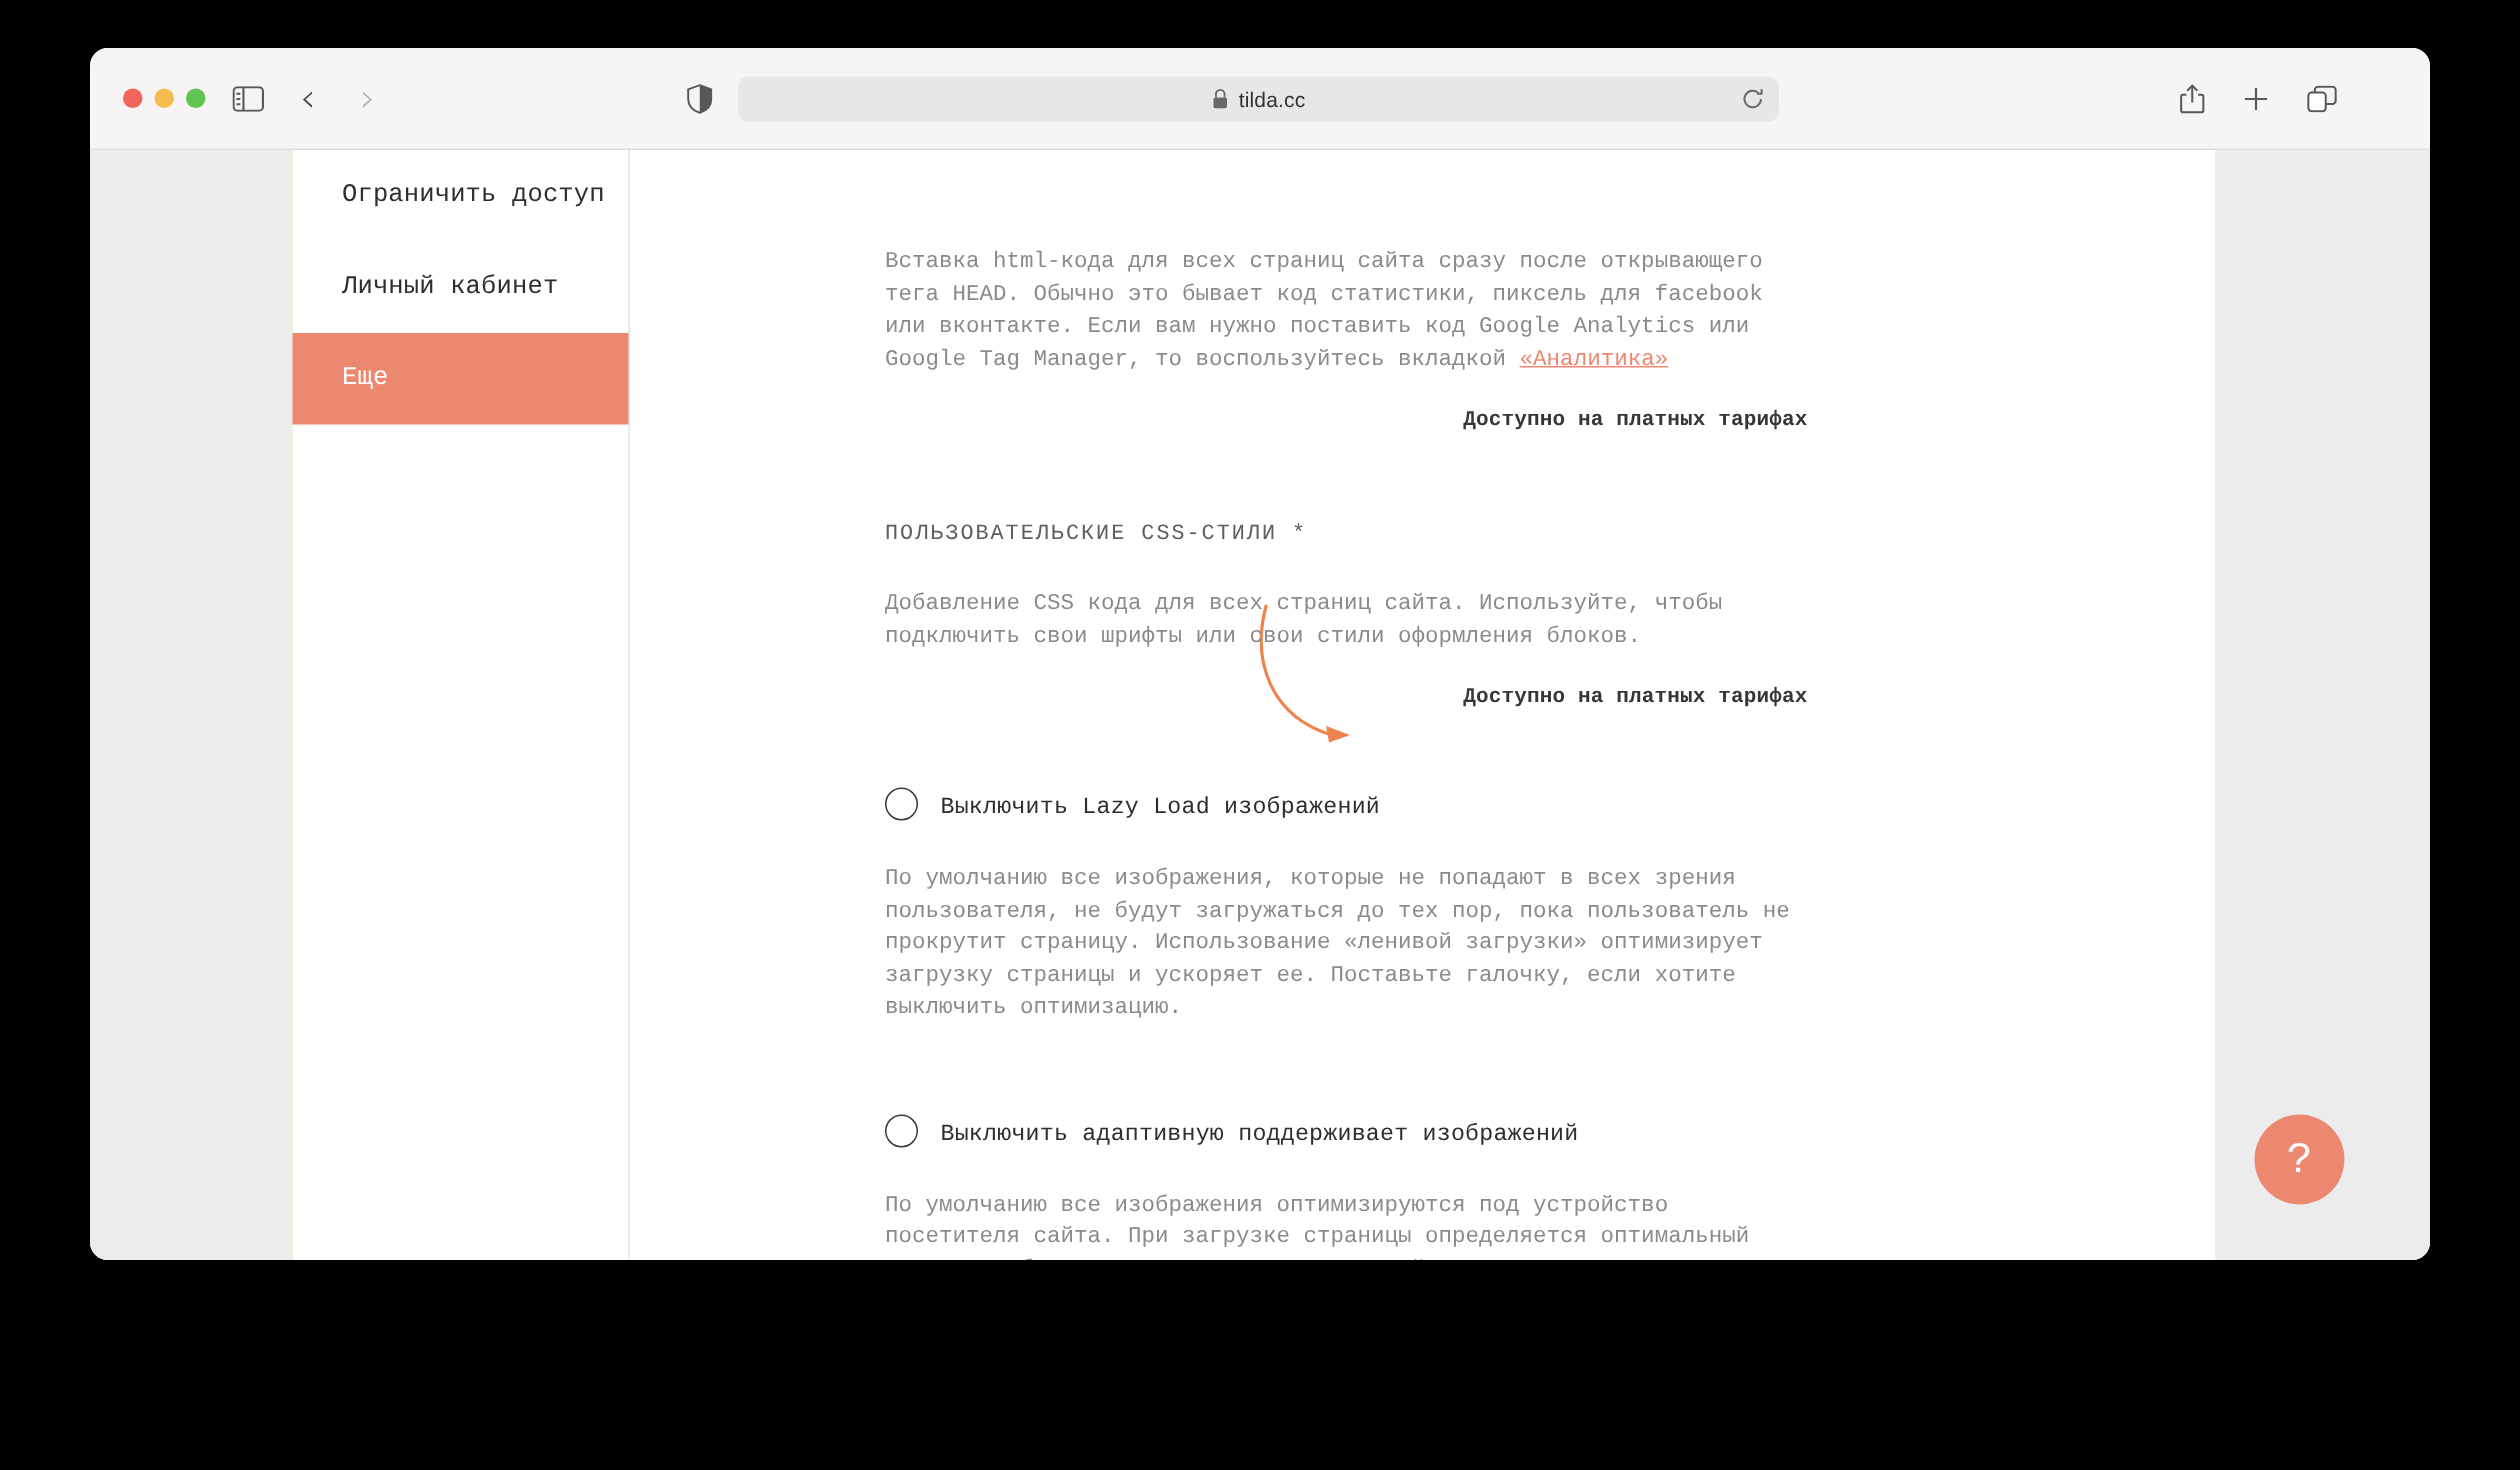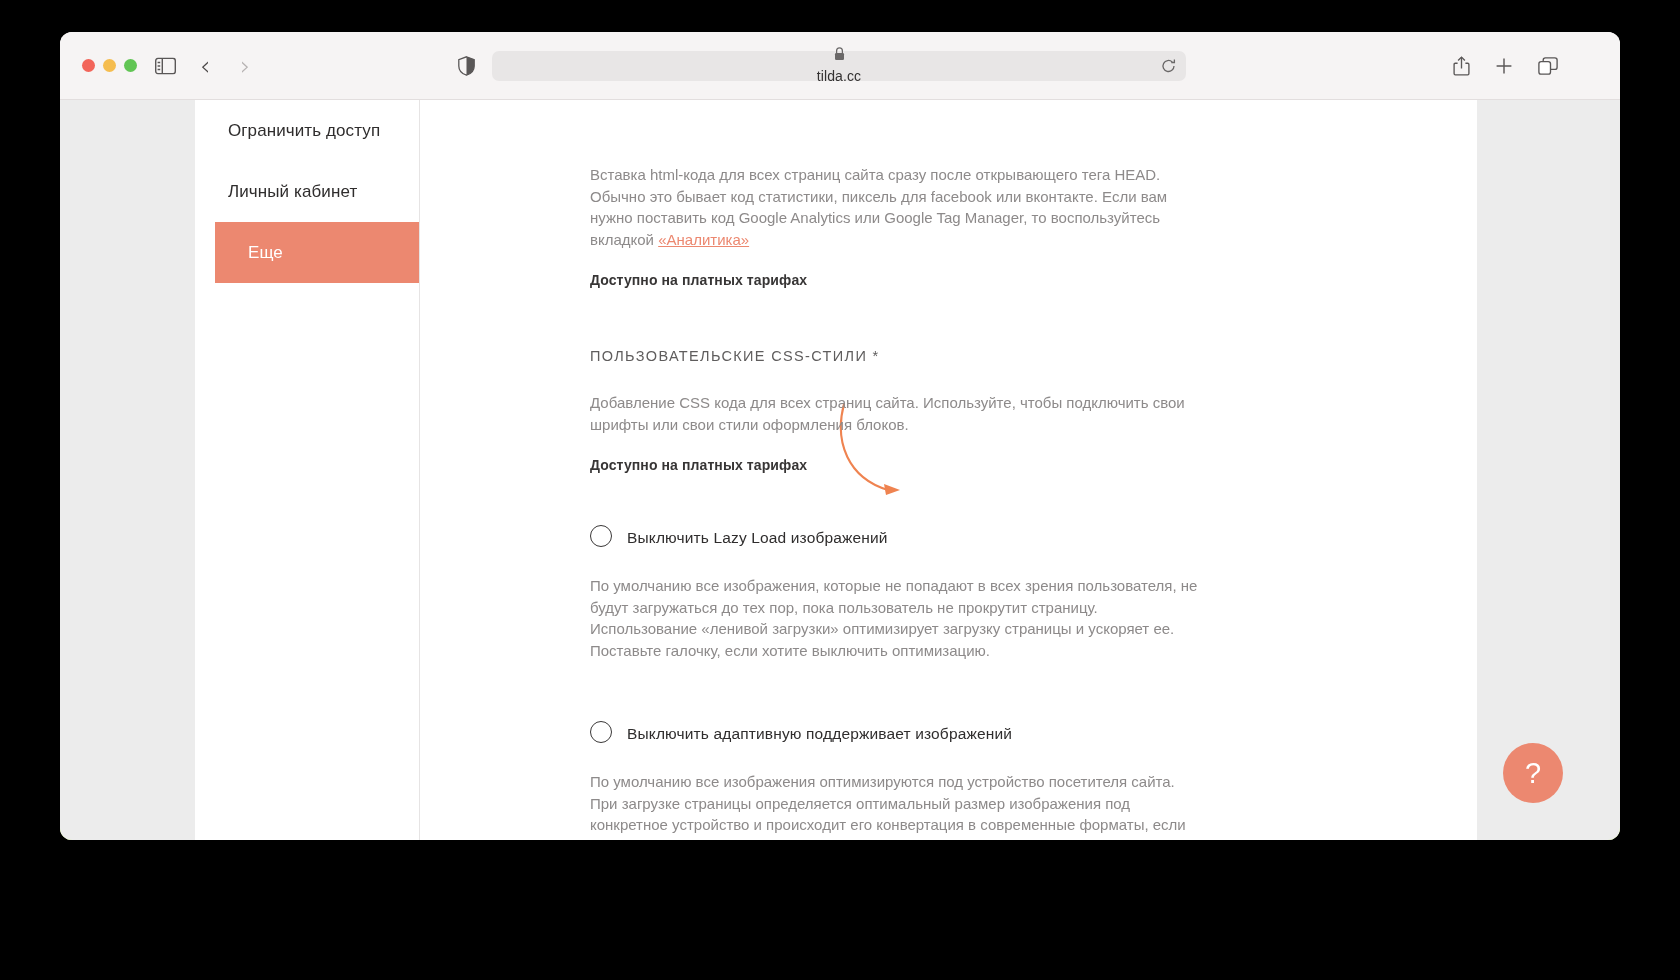--- a/index.html
+++ b/index.html
@@ -77,21 +77,20 @@
     right: 434px;
     top: 50%;
     transform: translateY(-50%);
     height: 30px;
     background: #e8e6e6;
     border-radius: 7px;
     display: flex;
     align-items: center;
     justify-content: center;
     gap: 7px;
-    flex-direction: column;
   }
   .url-text {
     font-size: 14px;
     color: #333131;
     letter-spacing: 0.1px;
   }
   .lock-icon { display: flex; align-items: center; color: #6a6868; }
   .reload-btn {
     position: absolute;
     right: 10px;
@@ -101,20 +100,21 @@
     align-items: center;
     color: #6a6868;
   }
 
   
   .page {
     position: relative;
     height: 740px;
     background: #bef264;
     display: flex;
+    font-family: Liberation Mono, monospace;
   }
 
   .gutter-left { width: 135px; background: #ececec; flex: none; }
 
   .sidebar {
     width: 225px;
     flex: none;
     background: #ffffff;
     border-right: 1px solid #e6e4e4;
     padding-top: 0;
@@ -124,21 +124,20 @@
     display: flex;
     align-items: center;
     padding-left: 33px;
     font-size: 17px;
     color: #2f2d2d;
     letter-spacing: 0.1px;
   }
   .side-item.active {
     background: #ec8870;
     color: #ffffff;
-    margin-left: 20px;
   }
 
   .content {
     flex: 1;
     background: #ffffff;
     position: relative;
     padding: 0;
   }
 
   .gutter-right { width: 143px; background: #ececec; flex: none; }
@@ -165,20 +164,21 @@
     font-weight: 400;
   }
 
   .link-accent { color: #ec8870; }
 
   .note-strong {
     font-size: 14px;
     color: #373535;
     font-weight: 600;
     letter-spacing: 0.1px;
+    text-align: right;
   }
 
   .checkbox-row {
     display: flex;
     align-items: flex-end;
     gap: 15px;
   }
   .checkbox-circle {
     width: 22px;
     height: 22px;

